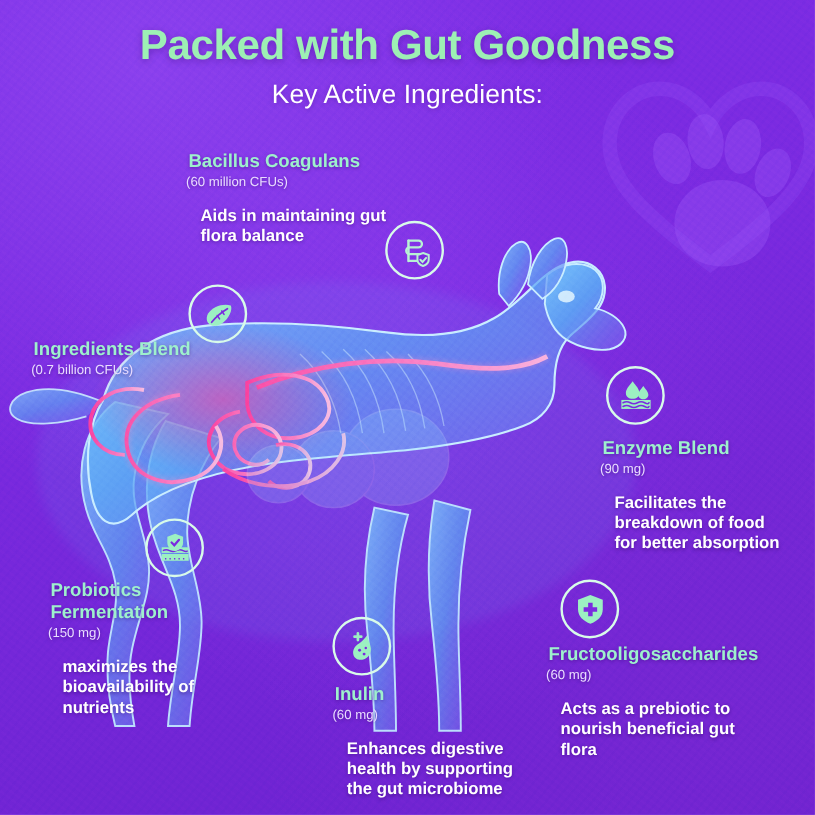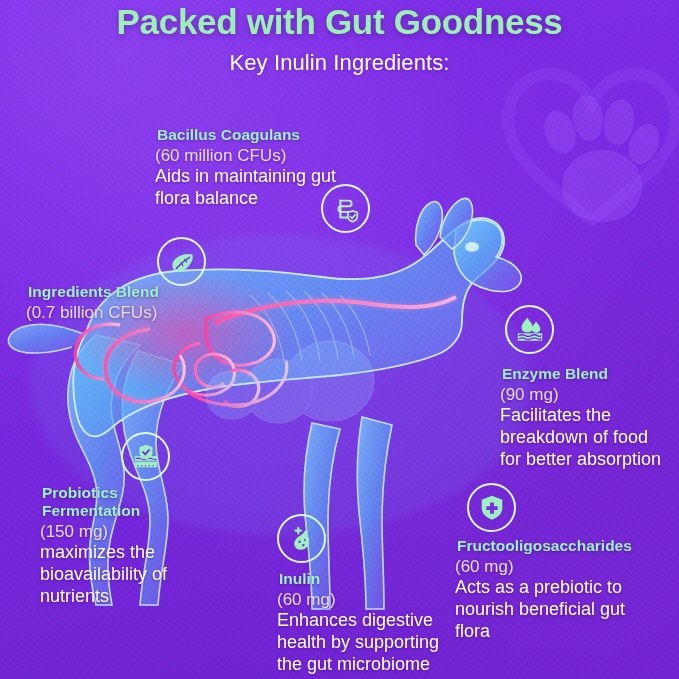--- a/index.html
+++ b/index.html
@@ -31,45 +31,46 @@
   .watermark{position:absolute;pointer-events:none;opacity:.5;}
   #wm-heart{left:498px;top:62px;width:188px;height:168px;}
   #wm-paw{left:520px;top:88px;width:150px;height:150px;}
 
   
   #dog-art{position:absolute;left:0px;top:185px;width:560px;height:460px;pointer-events:none;}
 
   
   #header{position:absolute;left:0;top:0;width:679px;text-align:center;z-index:6;}
   #title{
-    margin:0;padding-top:2px;
+    margin:0;padding-top:18px;
     font-size:35px;font-weight:bold;letter-spacing:-.3px;
     color:#9df0b4;
     text-shadow:0 2px 6px rgba(52,0,110,.35);
   }
   #subtitle{
     margin:0;padding-top:8px;
     font-size:22px;font-weight:500;color:#ffffff;
     letter-spacing:.1px;
     text-shadow:0 1px 4px rgba(52,0,110,.3);
   }
 
   
   .callout{position:absolute;z-index:5;}
   .callout .name{
     color:#9ef0cd;font-weight:bold;font-size:15.5px;line-height:1.16;
     margin:2px;text-shadow:0 1px 3px rgba(46,0,100,.45);
   }
   .callout .dose{
-    color:#e9dcff;font-size:17px;line-height:1.2;margin:0;
+    color:#e9dcff;font-size:11px;line-height:1.2;margin:0;
     text-shadow:0 1px 3px rgba(46,0,100,.45);
   }
   .callout .desc{
-    color:#ffffff;font-size:18px;line-height:1.22;margin:0;
+    color:#ffffff;font-size:14px;line-height:1.22;margin:12px;
     text-shadow:0 1px 3px rgba(46,0,100,.45);
+    font-weight:bold;
   }
   .icon-badge{
     width:49px;height:49px;border-radius:50%;
     border:2px solid #d8fbe9;
     display:flex;align-items:center;justify-content:center;
     box-sizing:border-box;
   }
 
   
   #c-bacillus       {left:155px;top:124px;width:230px;}
@@ -195,21 +196,21 @@
 
     <g fill="#8fd9ff" opacity="0.22" stroke="#cdefff" stroke-width="1.2">
       <ellipse cx="330" cy="196" rx="44" ry="40"></ellipse>
       <ellipse cx="278" cy="206" rx="34" ry="32"></ellipse>
       <ellipse cx="232" cy="210" rx="26" ry="24"></ellipse>
     </g>
   </svg>
 
   <div id="header">
     <h1 id="title">Packed with Gut Goodness</h1>
-    <p id="subtitle">Key Inulin Ingredients:</p>
+    <p id="subtitle">Key Active Ingredients:</p>
   </div>
 
   <div class="callout" id="c-bacillus">
     <div class="icon-badge">
       <svg viewBox="0 0 32 32" width="30" height="30">
         <g fill="none" stroke="#b7f2d4" stroke-width="2" stroke-linecap="round">
           <path d="M10 7 h9 a3 3 0 0 1 0 6 h-8 a3 3 0 0 0 0 6 h9 a3 3 0 0 1 0 6 h-9"></path>
           <path d="M10 7 v18" stroke-width="2.2"></path>
         </g>
         <path d="M23 18 l5 1.8 v4.2 c0 3-2.3 4.6-5 5.5 -2.7-.9-5-2.5-5-5.5 v-4.2 Z" fill="#7a2ae0" stroke="#b7f2d4" stroke-width="1.8"></path>

